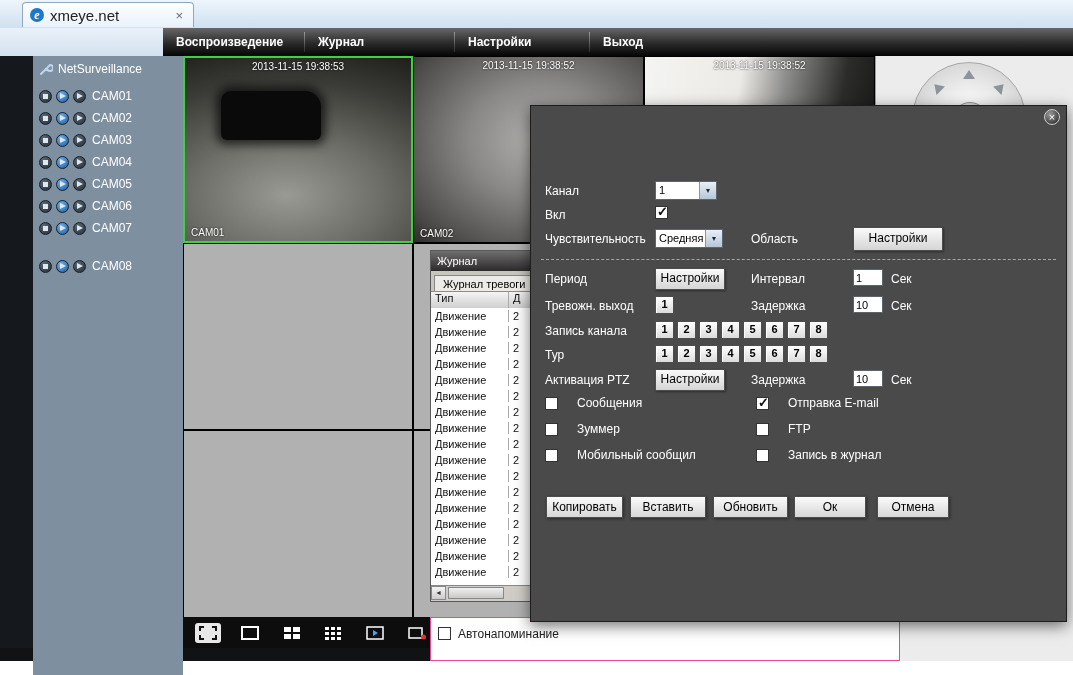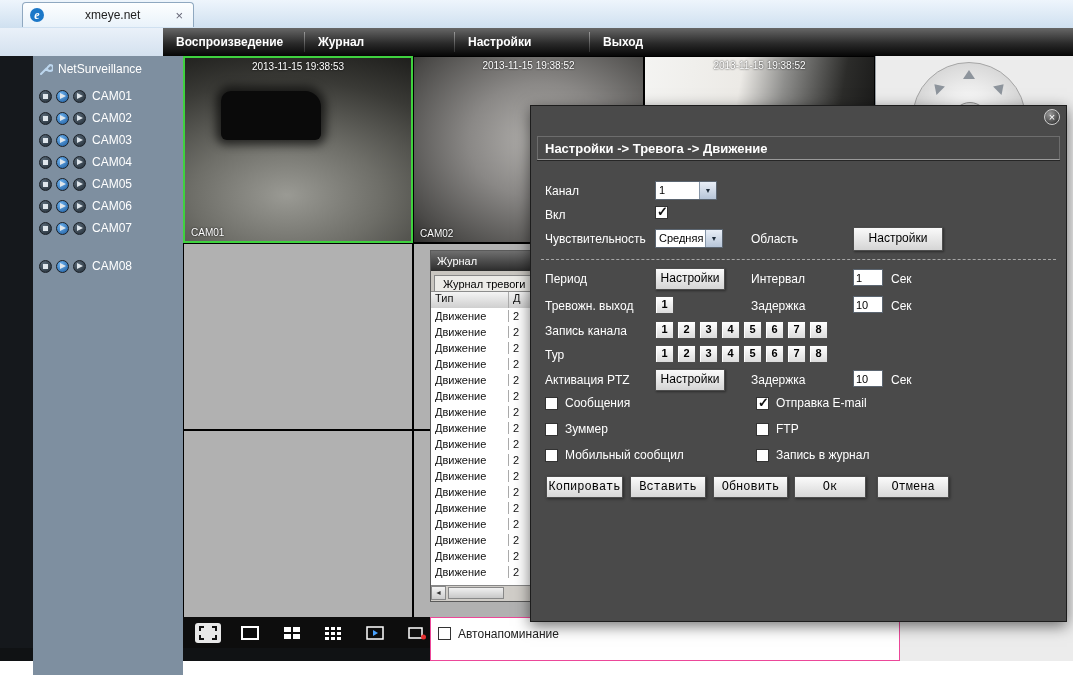--- a/index.html
+++ b/index.html
@@ -9,21 +9,21 @@
 
   
   #tabbar{left:0;top:0;width:1073px;height:28px;background:linear-gradient(#eef5fc,#cfe0f0);
           border-bottom:1px solid #9fb6cc;}
   #tab{left:22px;top:2px;width:172px;height:25px;background:linear-gradient(#fdfeff,#e9f2fa);
        border:1px solid #8fa8c0;border-bottom:none;border-radius:4px 4px 0 0;
        display:flex;align-items:center;padding:0 7px;gap:6px;box-sizing:border-box;}
   #favicon{width:14px;height:14px;border-radius:50%;background:#1c78c8;color:#fff;
            font-family:"Liberation Serif",serif;font-style:italic;font-weight:bold;
            font-size:12px;line-height:14px;text-align:center;flex:none;}
-  #tab-title{font-size:12px;color:#222;flex:1;white-space:nowrap;overflow:hidden;margin-left:35px;}
+  #tab-title{font-size:15px;color:#222;flex:1;white-space:nowrap;overflow:hidden;}
   #tab-close{color:#667;font-size:13px;line-height:13px;padding:1px 3px;cursor:default;}
 
   #header-row{left:0;top:28px;width:1073px;height:28px;background:linear-gradient(#eaf1f9,#d4e1ef);}
   #navbar{left:163px;top:28px;width:910px;height:28px;color:#fff;display:flex;
           background:linear-gradient(#676767,#2a2a2a 55%,#060606);}
   .nav-item{height:100%;display:flex;align-items:center;padding-left:13px;box-sizing:border-box;
             font-size:12px;font-weight:bold;position:relative;cursor:pointer;}
   .nav-item:not(:last-child)::after{content:"";position:absolute;right:0;top:4px;bottom:4px;width:1px;
             background:linear-gradient(#9a9a9a,#2f2f2f);}
 
@@ -116,25 +116,25 @@
   .cb{width:13px;height:13px;background:#fff;border:1px solid #333;box-sizing:border-box;position:relative;flex:none;cursor:pointer;}
   .cbmark{position:absolute;left:1px;top:-3px;font-size:13px;font-weight:bold;color:#111;}
   .num{position:absolute;width:30px;height:17px;background:#fff;border:1px solid #5b6570;font-size:11px;
        padding:0 2px;color:#000;box-sizing:border-box;font-family:"Liberation Sans",sans-serif;}
   .sbtn{position:absolute;height:20px;background:linear-gradient(#fafafa,#d5d5d5);border:1px solid #4d4d4d;
         box-shadow:1px 1px 2px rgba(0,0,0,.4);font-size:12px;color:#000;text-align:center;line-height:18px;cursor:pointer;}
   .nrow{position:absolute;display:flex;gap:3px;}
   .nbtn{width:17px;height:16px;background:linear-gradient(#ffffff,#dcdcdc);border:1px solid #4d4d4d;
         box-shadow:inset 1px 1px 0 #fff;font-size:11px;font-weight:bold;text-align:center;line-height:15px;
         color:#000;cursor:pointer;box-sizing:content-box;}
-  .cbrow{position:absolute;display:flex;gap:7px;align-items:center;color:#fff;font-size:12px;justify-content:flex-end;}
+  .cbrow{position:absolute;display:flex;gap:19px;align-items:center;color:#fff;font-size:12px;justify-content:flex-end;}
   #dlg-dash{position:absolute;left:10px;right:10px;top:153px;border-top:1px dashed #a6a6a6;}
-  .fbtn{position:absolute;top:370px;height:22px;background:linear-gradient(#fbfbfb,#d7d7d7);
+  .fbtn{position:absolute;top:390px;height:22px;background:linear-gradient(#fbfbfb,#d7d7d7);
         border:1px solid #4d4d4d;box-shadow:1px 1px 3px rgba(0,0,0,.45);font-size:12px;color:#000;
-        text-align:center;line-height:20px;cursor:pointer;box-sizing:border-box;font-family:Liberation Mono, monospace;}
+        text-align:center;line-height:20px;cursor:pointer;box-sizing:border-box;}
 </style>
 </head>
 <body>
 
 <div id="screen">
 
   <div id="tabbar" class="abs">
     <div id="tab" class="abs">
       <span id="favicon">e</span>
       <span id="tab-title">xmeye.net</span>
@@ -441,21 +441,20 @@
     </div>
   </div>
 
   <div id="reminder" class="abs">
     <span class="cb"></span>
     <span id="reminder-label">Автонапоминание</span>
   </div>
 
   <div id="dialog" class="abs">
     <div id="dlg-close">×</div>
-    <div id="dlg-crumb">Настройки -&gt; Тревога -&gt; Движение</div>
 
     <span class="dlabel" style="left:14px;top:78px">Канал</span>
     <div class="sel" style="left:124px;top:75px;width:62px">
       <span class="val">1</span>
       <span class="arr">▼</span>
     </div>
 
     <span class="dlabel" style="left:14px;top:102px">Вкл</span>
     <span class="cb" style="position:absolute;left:124px;top:100px">
       <span class="cbmark">✓</span>

